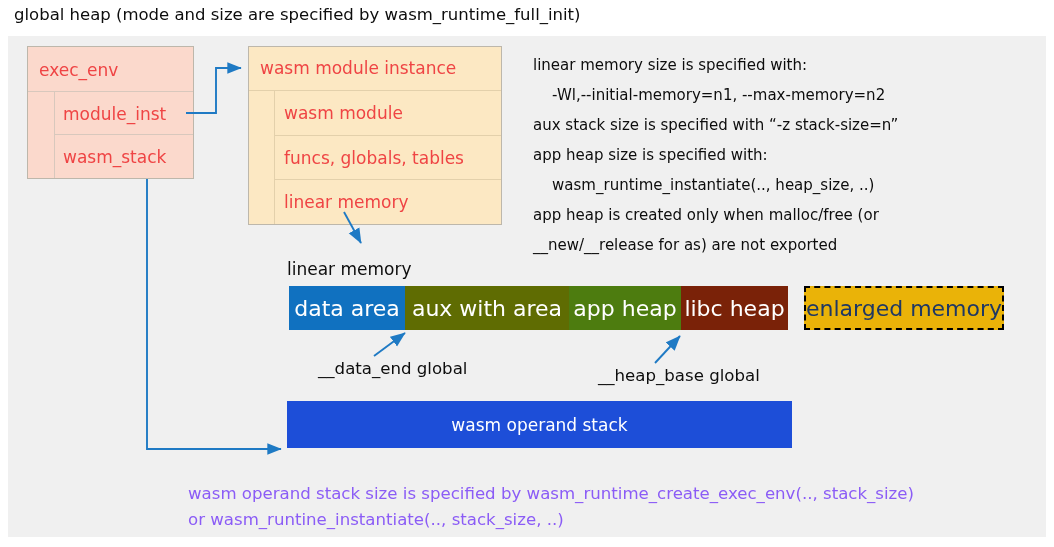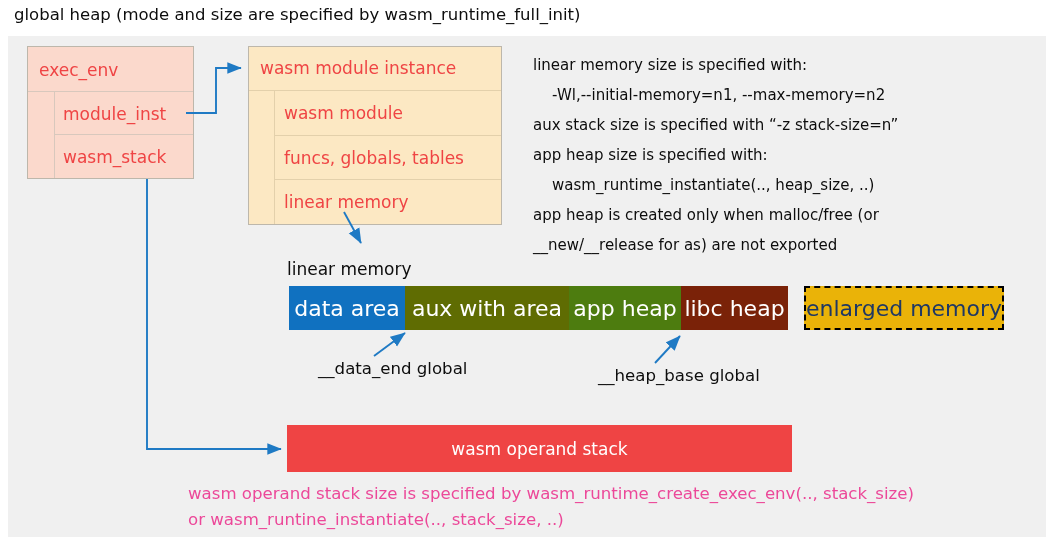--- a/index.html
+++ b/index.html
@@ -55,25 +55,25 @@
   .seg-enl{left:788px;width:200px;background:#eab308;color:#1f3864;
            border:2.5px dashed #000000;margin-left:16px;}
 
   
   .anno{position:absolute;font-size:16.6px;color:#0d0d0d;white-space:nowrap;line-height:24px;}
   .an-data{left:318px;top:357px;}
   .an-heap{left:598px;top:364px;}
   .an-exp{left:301px;top:388px;}
 
   
-  .opstack{position:absolute;left:287px;top:425px;width:505px;height:47px;
-           background:#ef4444;display:flex;align-items:center;justify-content:center;
+  .opstack{position:absolute;left:287px;top:401px;width:505px;height:47px;
+           background:#1d4ed8;display:flex;align-items:center;justify-content:center;
            font-size:17px;color:#ffffff;white-space:nowrap;}
   .bottom-text{position:absolute;left:188px;top:481px;width:850px;font-size:16.6px;
-               line-height:26px;color:#ec4899;white-space:pre;}
+               line-height:26px;color:#8b5cf6;white-space:pre;}
 
   svg.overlay{position:absolute;left:0;top:0;width:1054px;height:547px;
               pointer-events:none;overflow:visible;}
 </style>
 </head>
 <body>
 
 <div id="canvas">
 
   <div class="panel"></div>

